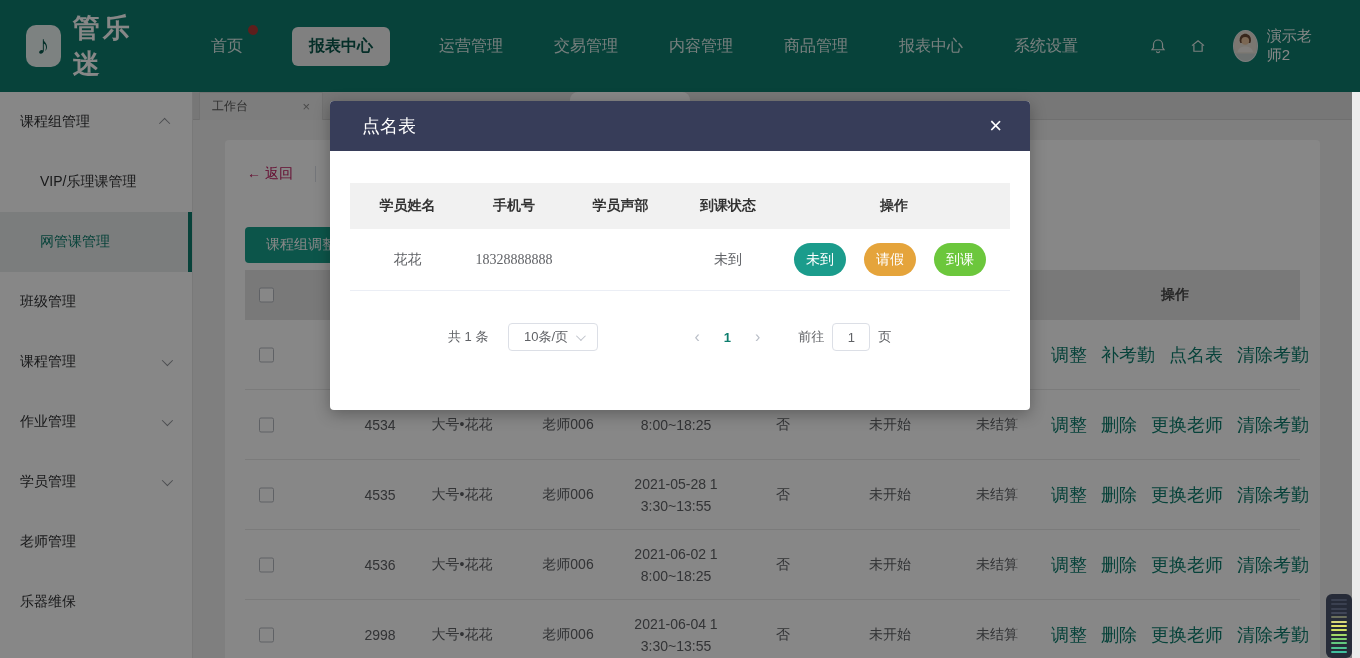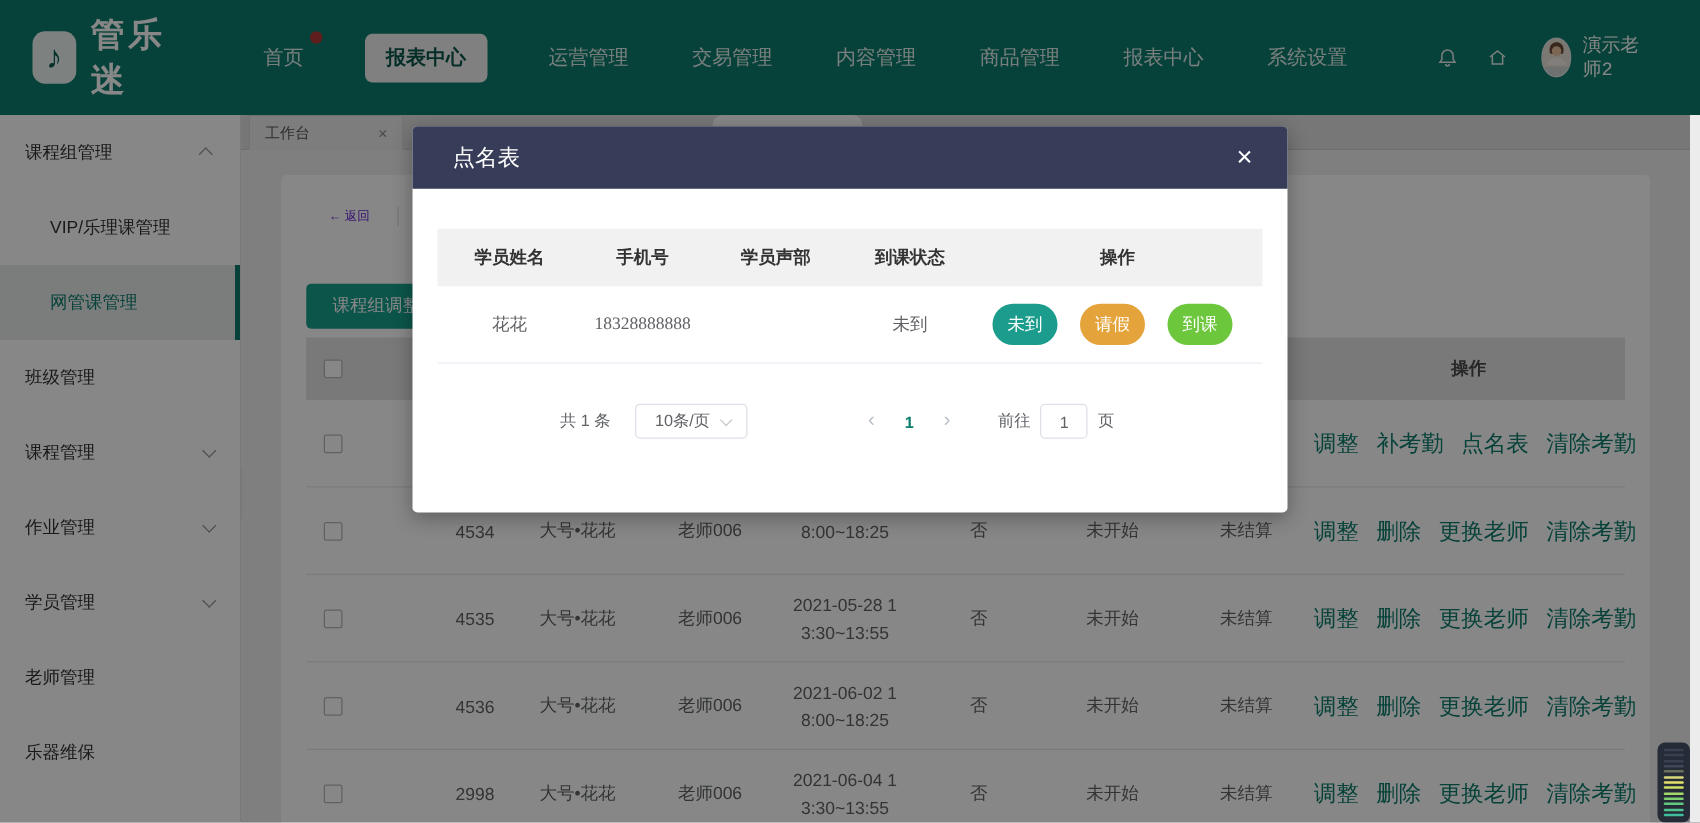--- a/index.html
+++ b/index.html
@@ -9,21 +9,21 @@
   
   .navbar { position:absolute; left:0; top:0; width:1360px; height:92px; background:#0E7E6E; display:flex; align-items:center; z-index:1; }
   .brand { display:flex; align-items:center; margin-left:26px; }
   .logo-box { width:42px; height:42px; background:rgba(255,255,255,.92); border-radius:10px; display:flex; align-items:center; justify-content:center; }
   .logo-glyph { font-size:26px; color:#0B5B4F; font-weight:bold; transform:translateY(-1px); }
   .brand-name { color:#fff; font-size:27px; font-weight:bold; letter-spacing:3px; margin-left:12px; }
   .nav-items { display:flex; align-items:center; margin-left:62px; }
   .nav-item { position:relative; color:rgba(255,255,255,.88); font-size:16px; margin-right:47px; padding:9px 2px; cursor:pointer; white-space:nowrap; }
   .nav-item.active { background:#f2f2f2; color:#0A584C; font-weight:bold; border-radius:6px; padding:9px 17px; }
   .nav-badge { position:absolute; top:-2px; right:-13px; width:10px; height:10px; border-radius:50%; background:#B03A35; }
-  .nav-right { display:flex; align-items:center; margin-left:auto; margin-right:42px;font-family:Liberation Mono, monospace; }
+  .nav-right { display:flex; align-items:center; margin-left:auto; margin-right:42px; }
   .nav-ico { width:24px; height:24px; margin-left:22px; }
   .nav-ico svg { width:100%; height:100%; }
   .avatar { width:32px; height:32px; border-radius:50%; margin-left:26px; overflow:hidden; background:#cfd6d4; border:1px solid rgba(255,255,255,.5); }
   .user-name { color:#fff; font-size:15px; margin-left:9px; }
 
   
   .sidebar { position:absolute; left:0; top:92px; width:193px; height:566px; background:#ffffff; border-right:1px solid #e4e4e4; z-index:1; }
   .side-item { height:60px; display:flex; align-items:center; padding-left:20px; font-size:14px; color:#303133; cursor:pointer; position:relative; }
   .side-item.child { padding-left:40px; }
   .side-item.active { background:#e9ecec; color:#0E7E6E; }
@@ -34,21 +34,21 @@
   .collapse-handle { position:absolute; left:193px; top:375px; width:15px; height:40px; background:#ababab; border-radius:0 8px 8px 0; display:flex; align-items:center; justify-content:center; z-index:1; cursor:pointer; }
   .collapse-handle span { color:#fff; font-size:13px; }
 
   
   .tabbar { position:absolute; left:193px; top:92px; width:1167px; height:28px; background:#e0e0e0; border-bottom:1px solid #d2d2d2; z-index:1; }
   .tab { position:absolute; left:6px; top:0; width:124px; height:28px; background:#ececec; border:1px solid #d8d8d8; border-bottom:none; display:flex; align-items:center; justify-content:space-between; padding:0 12px; font-size:12px; color:#595959; cursor:pointer; }
   .tab-close { color:#8c8c8c; font-size:13px; cursor:pointer; }
   .tab-hidden { position:absolute; left:377px; top:0; width:120px; height:28px; background:#ffffff; border-radius:8px 8px 0 0; }
   .content { position:absolute; left:193px; top:120px; width:1167px; height:538px; background:#f0f0f0; z-index:1; }
   .card { position:absolute; left:32px; top:20px; width:1095px; height:518px; background:#fff; border-radius:4px 4px 0 0; }
-  .back-row { position:absolute; left:22px; top:25px; display:flex; align-items:center; font-size:10px; color:#6d28d9;margin-left:16px; }
+  .back-row { position:absolute; left:22px; top:25px; display:flex; align-items:center; font-size:14px; color:#be185d; }
   .back-link { cursor:pointer; }
   .back-divider { width:1px; height:16px; background:#dcdfe6; margin-left:22px; }
   .adjust-btn { position:absolute; left:20px; top:87px; width:112px; height:36px; background:#17A08C; color:#fff; font-size:14px; border:none; border-radius:4px; cursor:pointer; }
 
   
   .bg-table { position:absolute; left:20px; top:130px; width:1055px; }
   .bg-thead { height:50px; background:#e4e4e4; position:relative; font-size:14px; font-weight:bold; color:#4a4a4a; }
   .bg-row { height:70px; position:relative; border-bottom:1px solid #e8e8e8; font-size:14px; color:#606266; }
   .cell { position:absolute; top:50%; transform:translate(-50%,-50%); white-space:nowrap; }
   .cb { position:absolute; left:14px; top:50%; transform:translateY(-50%); width:15px; height:15px; border:1px solid #b4b8bf; border-radius:2px; background:#fff; cursor:pointer; }

